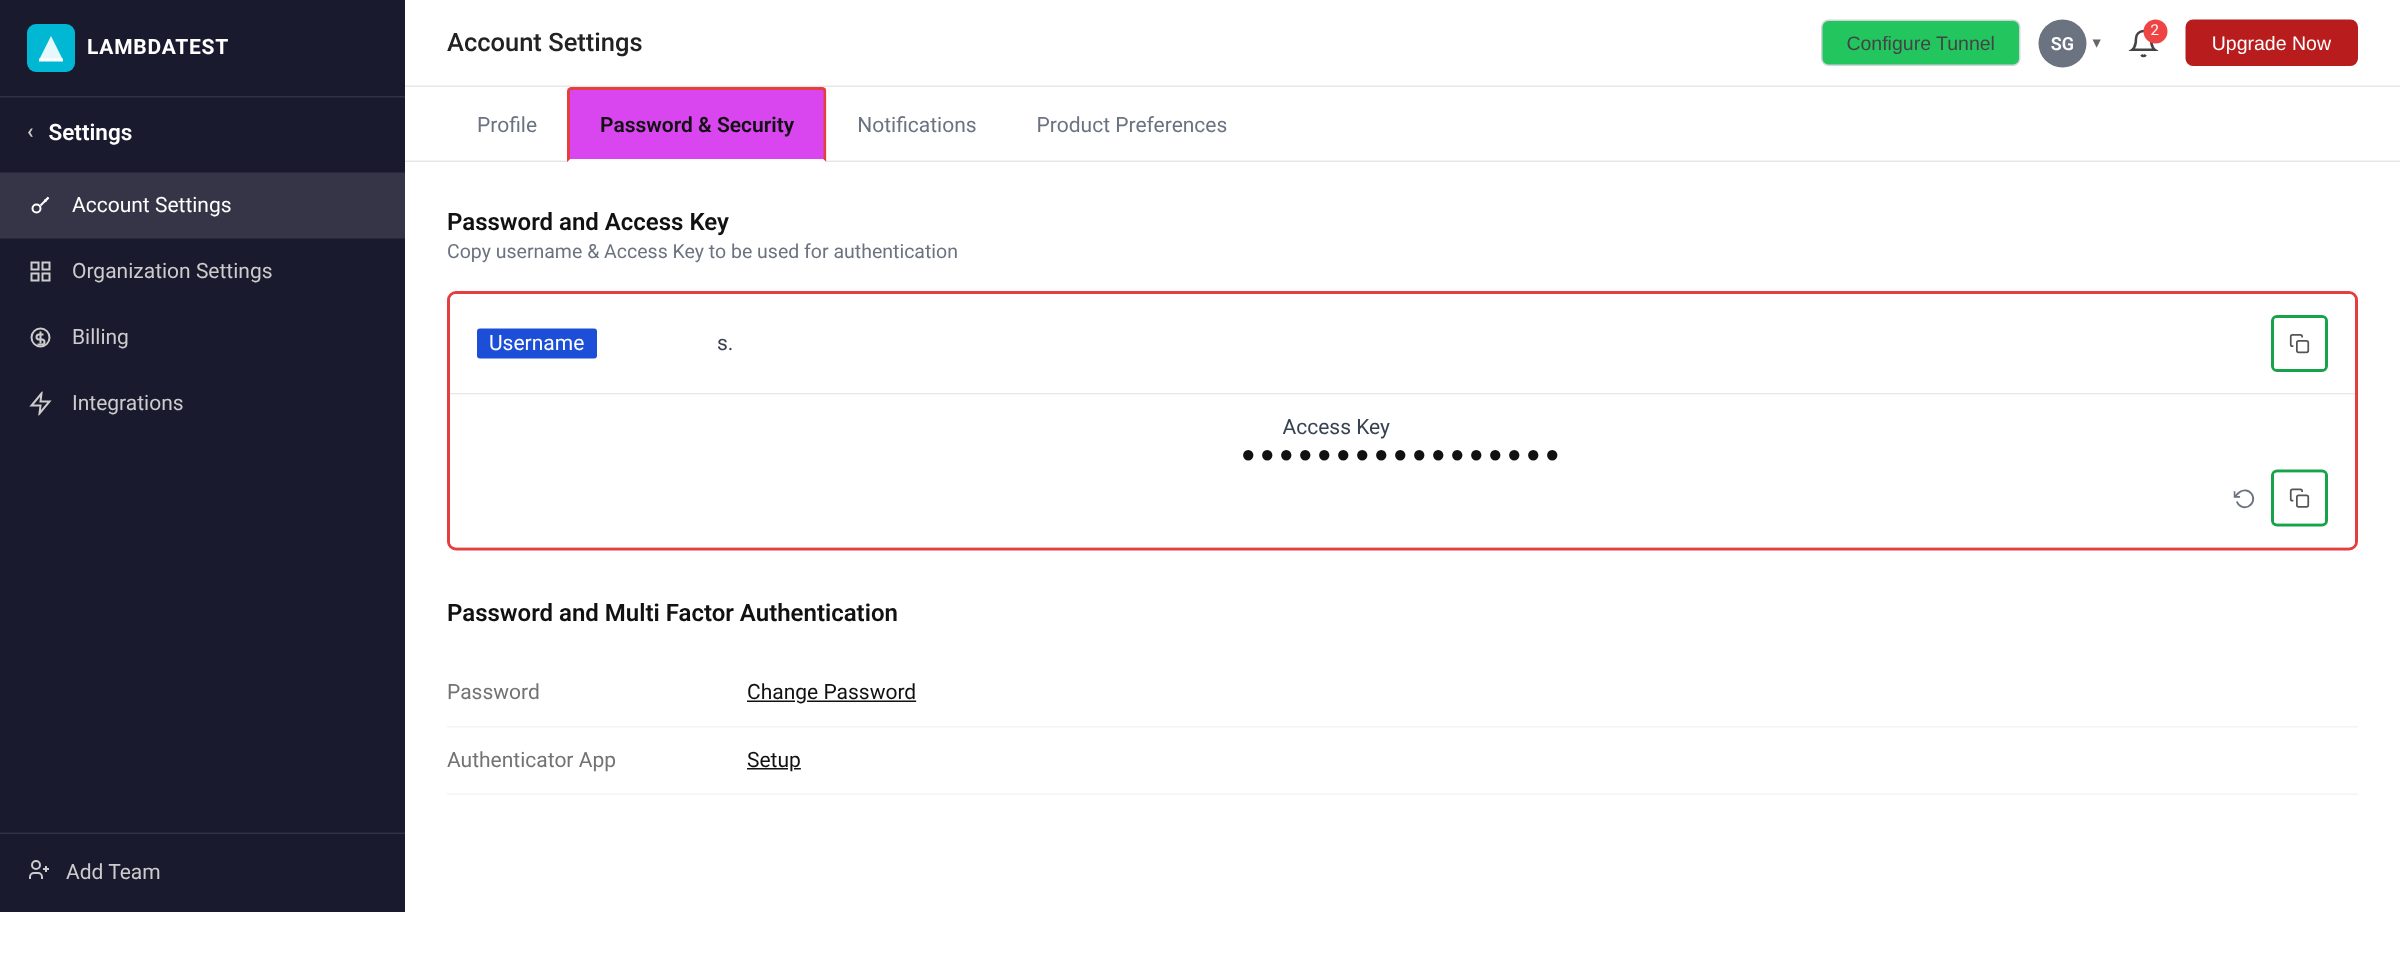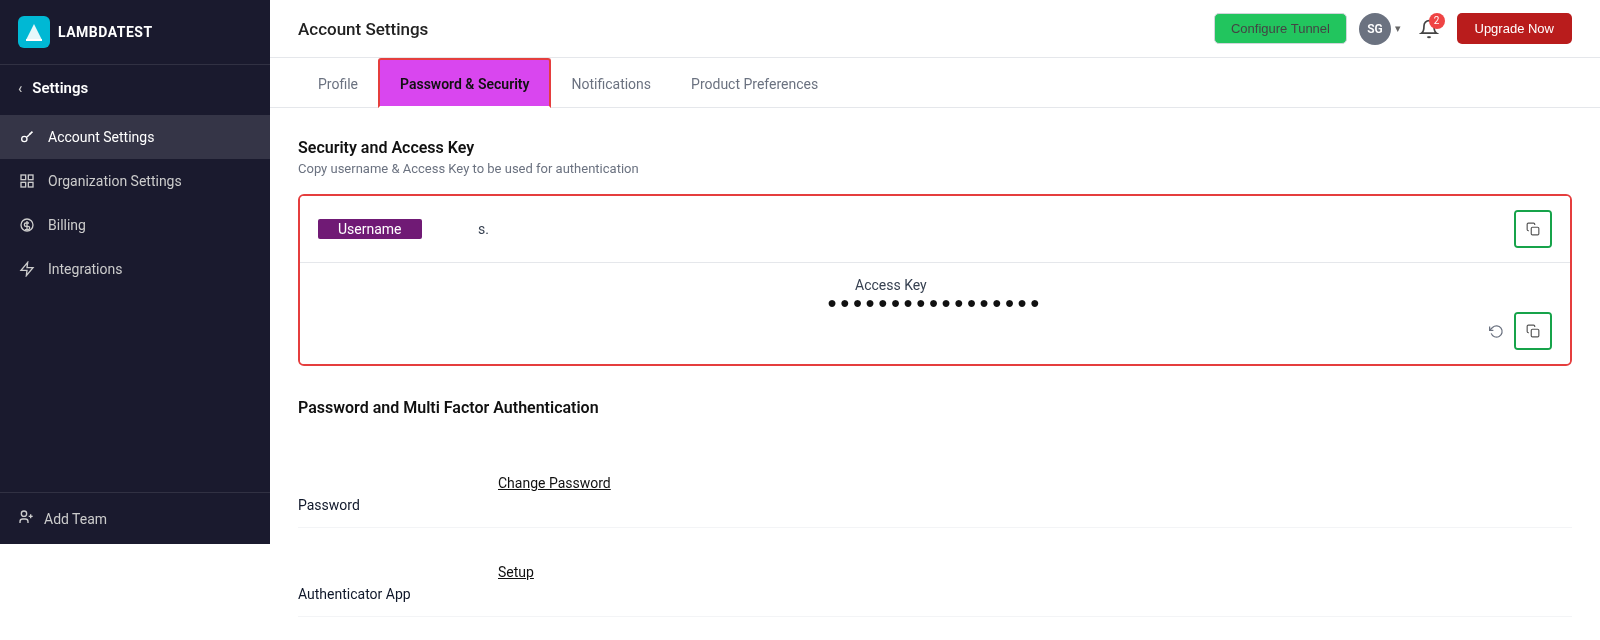--- a/index.html
+++ b/index.html
@@ -6,21 +6,21 @@
     body { font-family: -apple-system, BlinkMacSystemFont, 'Segoe UI', Roboto, sans-serif; display: flex; height: 640px; overflow: hidden; background: #fff; }
 
     
     .sidebar {
       width: 270px;
       background: #1a1a2e;
       color: #fff;
       display: flex;
       flex-direction: column;
       flex-shrink: 0;
-      height: 544px;
+      height: 608px;
     }
     .sidebar-logo {
       display: flex;
       align-items: center;
       gap: 8px;
       padding: 16px 18px;
       border-bottom: 1px solid rgba(255,255,255,0.1);
     }
     .logo-icon {
       width: 32px;
@@ -306,23 +306,22 @@
     }
     .auth-row {
       display: flex;
       align-items: center;
       padding: 14px 0;
       border-bottom: 1px solid #f3f4f6;
     }
     .auth-label {
       width: 200px;
       font-size: 14px;
-      color: #0f172a;
+      color: #737373;
       flex-shrink: 0;
-      margin-top: 44px;
     }
     .auth-action {
       font-size: 14px;
       color: #374151;
       text-decoration: underline;
       cursor: pointer;
       color: #111;
     }
   </style>
 </head>
@@ -421,28 +420,28 @@
 
   <div class="tabs-bar">
     <div class="tab">Profile</div>
     <div class="tab active">Password &amp; Security</div>
     <div class="tab">Notifications</div>
     <div class="tab">Product Preferences</div>
   </div>
 
   <div class="content">
 
-    <div class="section-title">Security and Access Key</div>
+    <div class="section-title">Password and Access Key</div>
     <div class="section-subtitle">Copy username &amp; Access Key to be used for authentication</div>
 
     <div class="credentials-box">
 
       <div class="credential-row">
         <div class="credential-label">
-          <span style="background:#701a75;color:#fff;padding:2px 20px;border-radius:2px;font-size:14px;">Username</span>
+          <span style="background:#1d4ed8;color:#fff;padding:2px 8px;border-radius:2px;font-size:14px;">Username</span>
         </div>
         <div class="credential-value">
           <span>s.</span>
         </div>
         <div class="credential-actions">
           <div class="copy-btn-wrapper">
             <button class="copy-btn" title="Copy">
               <svg width="14" height="14" viewBox="0 0 24 24" fill="none" stroke="currentColor" stroke-width="2">
                 <rect x="9" y="9" width="13" height="13" rx="2"></rect>
                   <path d="M5 15H4a2 2 0 01-2-2V4a2 2 0 012-2h9a2 2 0 012 2v1"></path>

